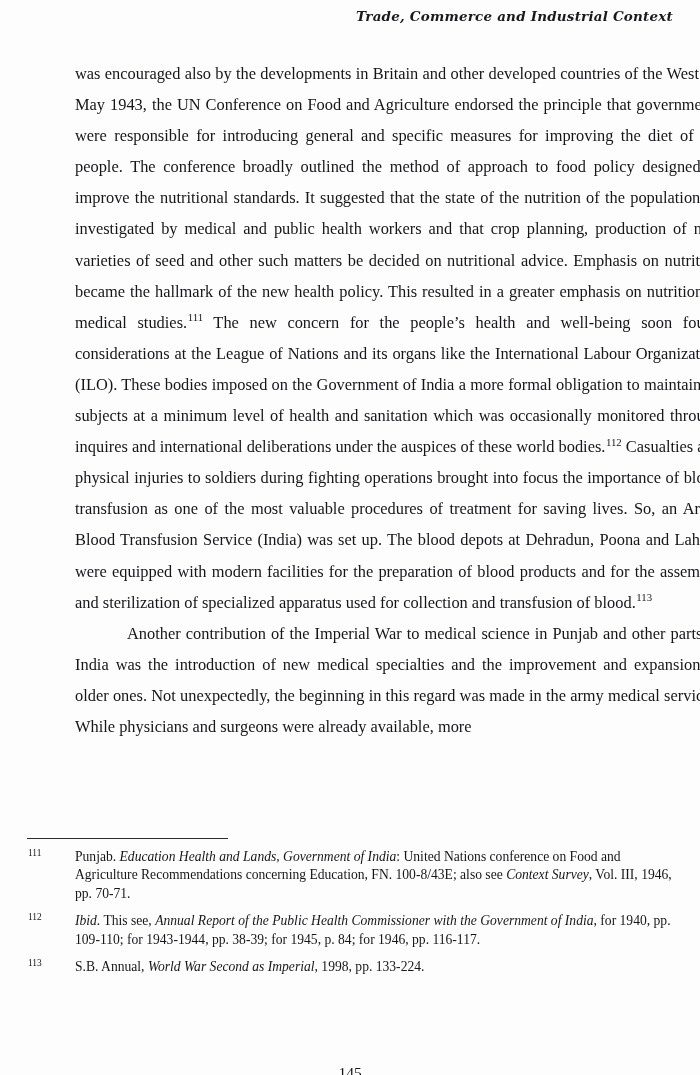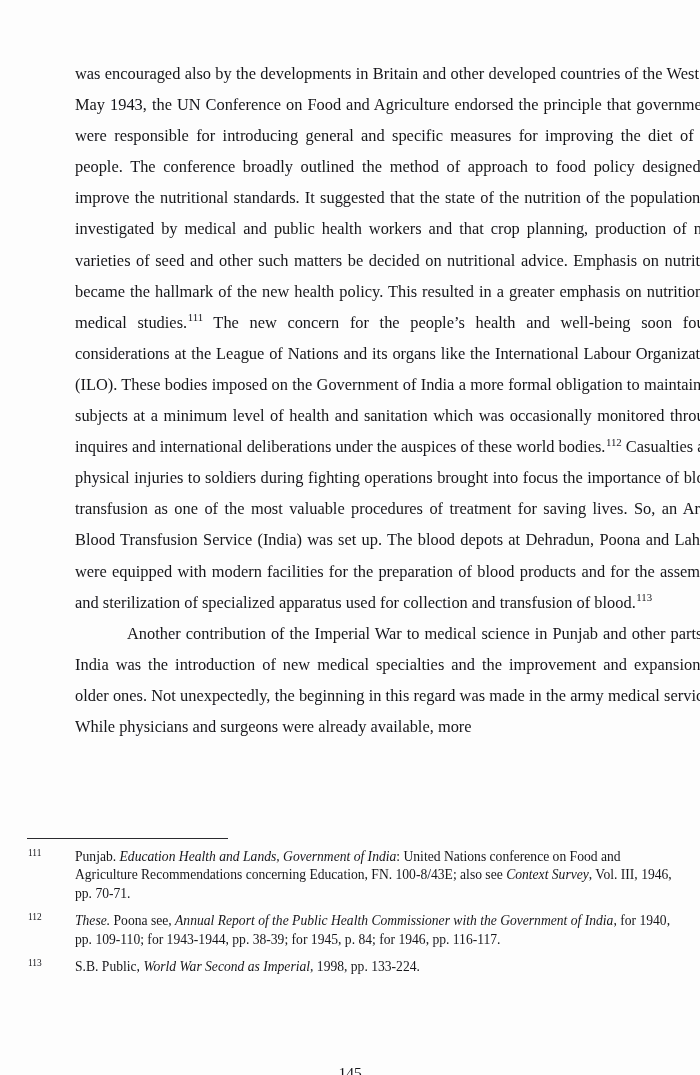--- a/index.html
+++ b/index.html
@@ -115,45 +115,46 @@
     text-align: center;
     font-size: 15.5px;
     color: #16161a;
   }
 </style>
 </head>
 <body>
 
 <div class="page">
 
+  <div class="running-header">Trade, Commerce and Industrial Context</div>
 
   <div class="body-block">
 
     <p class="para"><span>was encouraged also by the developments in Britain and other developed countries of the West. In May 1943, the UN Conference on Food and Agriculture endorsed the principle that governments were responsible for introducing general and specific measures for improving the diet of the people. The conference broadly outlined the method of approach to food policy designed to improve the nutritional standards. It suggested that the state of the nutrition of the population be investigated by medical and public health workers and that crop planning, production of new varieties of seed and other such matters be decided on nutritional advice. Emphasis on nutrition became the hallmark of the new health policy. This resulted in a greater emphasis on nutrition in medical studies.</span><sup class="fn">111</sup><span> The new concern for the people’s health and well-being soon found considerations at the League of Nations and its organs like the International Labour Organization (ILO). These bodies imposed on the Government of India a more formal obligation to maintain its subjects at a minimum level of health and sanitation which was occasionally monitored through inquires and international deliberations under the auspices of these world bodies.</span><sup class="fn">112</sup><span> Casualties and physical injuries to soldiers during fighting operations brought into focus the importance of blood transfusion as one of the most valuable procedures of treatment for saving lives. So, an Army Blood Transfusion Service (India) was set up. The blood depots at Dehradun, Poona and Lahore were equipped with modern facilities for the preparation of blood products and for the assembly and sterilization of specialized apparatus used for collection and transfusion of blood.</span><sup class="fn">113</sup></p>
 
     <p class="para"><span>Another contribution of the Imperial War to medical science in Punjab and other parts of India was the introduction of new medical specialties and the improvement and expansion of older ones. Not unexpectedly, the beginning in this regard was made in the army medical services. While physicians and surgeons were already available, more</span></p>
 
   </div>
 
   <div class="footnote-area">
 
     <div class="footnote-rule"></div>
 
     <div class="footnote">
       <span class="fn-num">111</span>
       <span class="fn-text"><span>Punjab. </span><span class="it">Education Health and Lands, Government of India</span><span>: United Nations conference on Food and Agriculture Recommendations concerning Education, FN. 100-8/43E; also see </span><span class="it">Context Survey</span><span>, Vol. III, 1946, pp. 70-71.</span></span>
     </div>
 
     <div class="footnote">
       <span class="fn-num">112</span>
-      <span class="fn-text"><span class="it">These.</span><span> Poona see, </span><span class="it">Annual Report of the Public Health Commissioner with the Government of India</span><span>, for 1940, pp. 109-110; for 1943-1944, pp. 38-39; for 1945, p. 84; for 1946, pp. 116-117.</span></span>
+      <span class="fn-text"><span class="it">Ibid.</span><span> This see, </span><span class="it">Annual Report of the Public Health Commissioner with the Government of India</span><span>, for 1940, pp. 109-110; for 1943-1944, pp. 38-39; for 1945, p. 84; for 1946, pp. 116-117.</span></span>
     </div>
 
     <div class="footnote">
       <span class="fn-num">113</span>
-      <span class="fn-text"><span>S.B. Public, </span><span class="it">World War Second as Imperial</span><span>, 1998, pp. 133-224.</span></span>
+      <span class="fn-text"><span>S.B. Annual, </span><span class="it">World War Second as Imperial</span><span>, 1998, pp. 133-224.</span></span>
     </div>
 
   </div>
 
   <div class="folio"><span>145</span></div>
 
 </div>
 
 </body></html>

